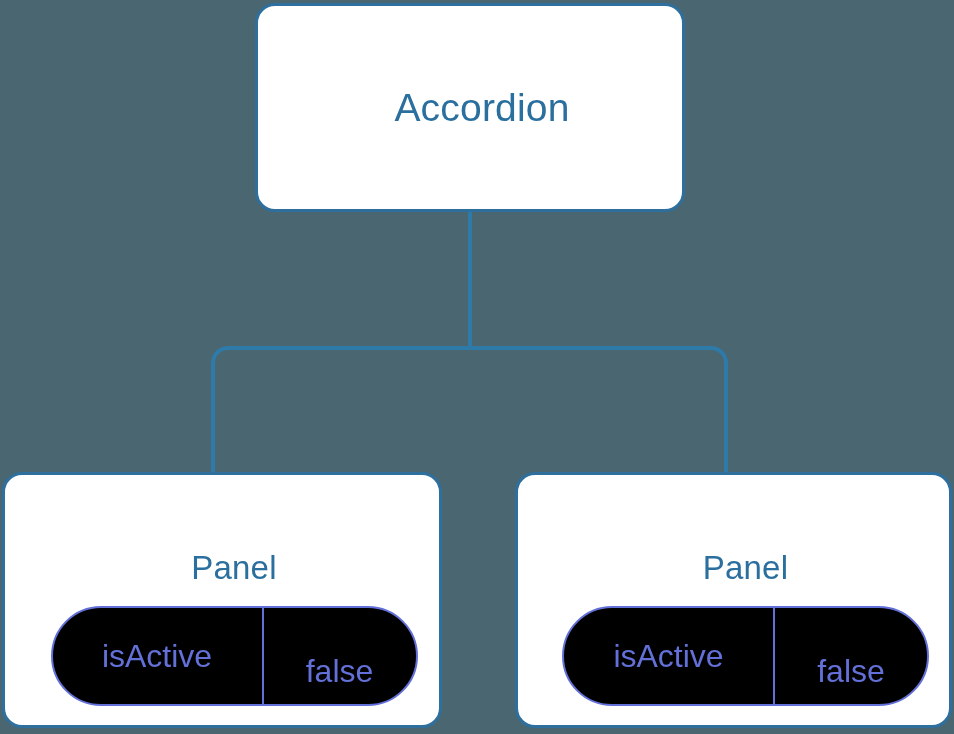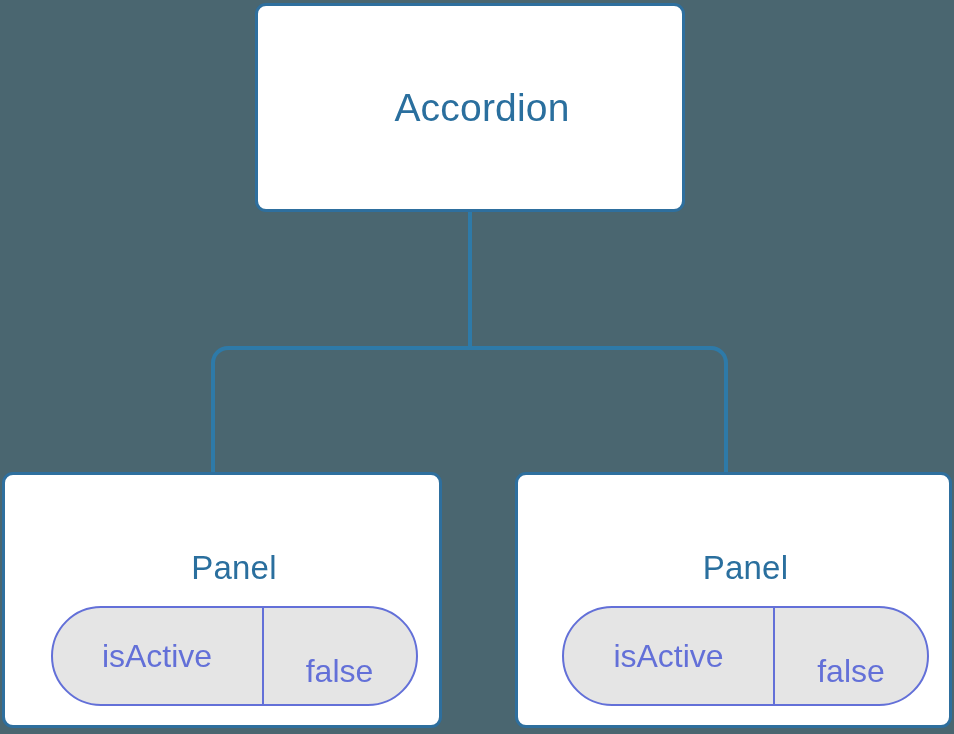--- a/index.html
+++ b/index.html
@@ -29,21 +29,21 @@
     height: 734px;
     z-index: 1;
   }
 
   
   .node-card {
     position: absolute;
     z-index: 2;
     background: #ffffff;
     border: 3px solid #2e6f9e;
-    border-radius: 11px;
+    border-radius: 20px;
     box-sizing: border-box;
     display: flex;
     flex-direction: column;
     align-items: center;
     padding-left: 24px;
   }
 
   #accordion-card {
     left: 255px;
     top: 3px;
@@ -86,21 +86,21 @@
   
   .prop-pill {
     margin-top: 22px;
     height: 100px;
     border: 2px solid #6370d8;
     border-radius: 52px;
     box-sizing: border-box;
     display: flex;
     align-items: stretch;
     overflow: hidden;
-    background: #e5e5e5;
+    background: #000000;
   }
 
   #panel-card-0 .prop-pill { width: 367px; }
   #panel-card-1 .prop-pill { width: 367px; }
 
   .prop-key,
   .prop-value {
     display: flex;
     align-items: center;
     justify-content: center;

